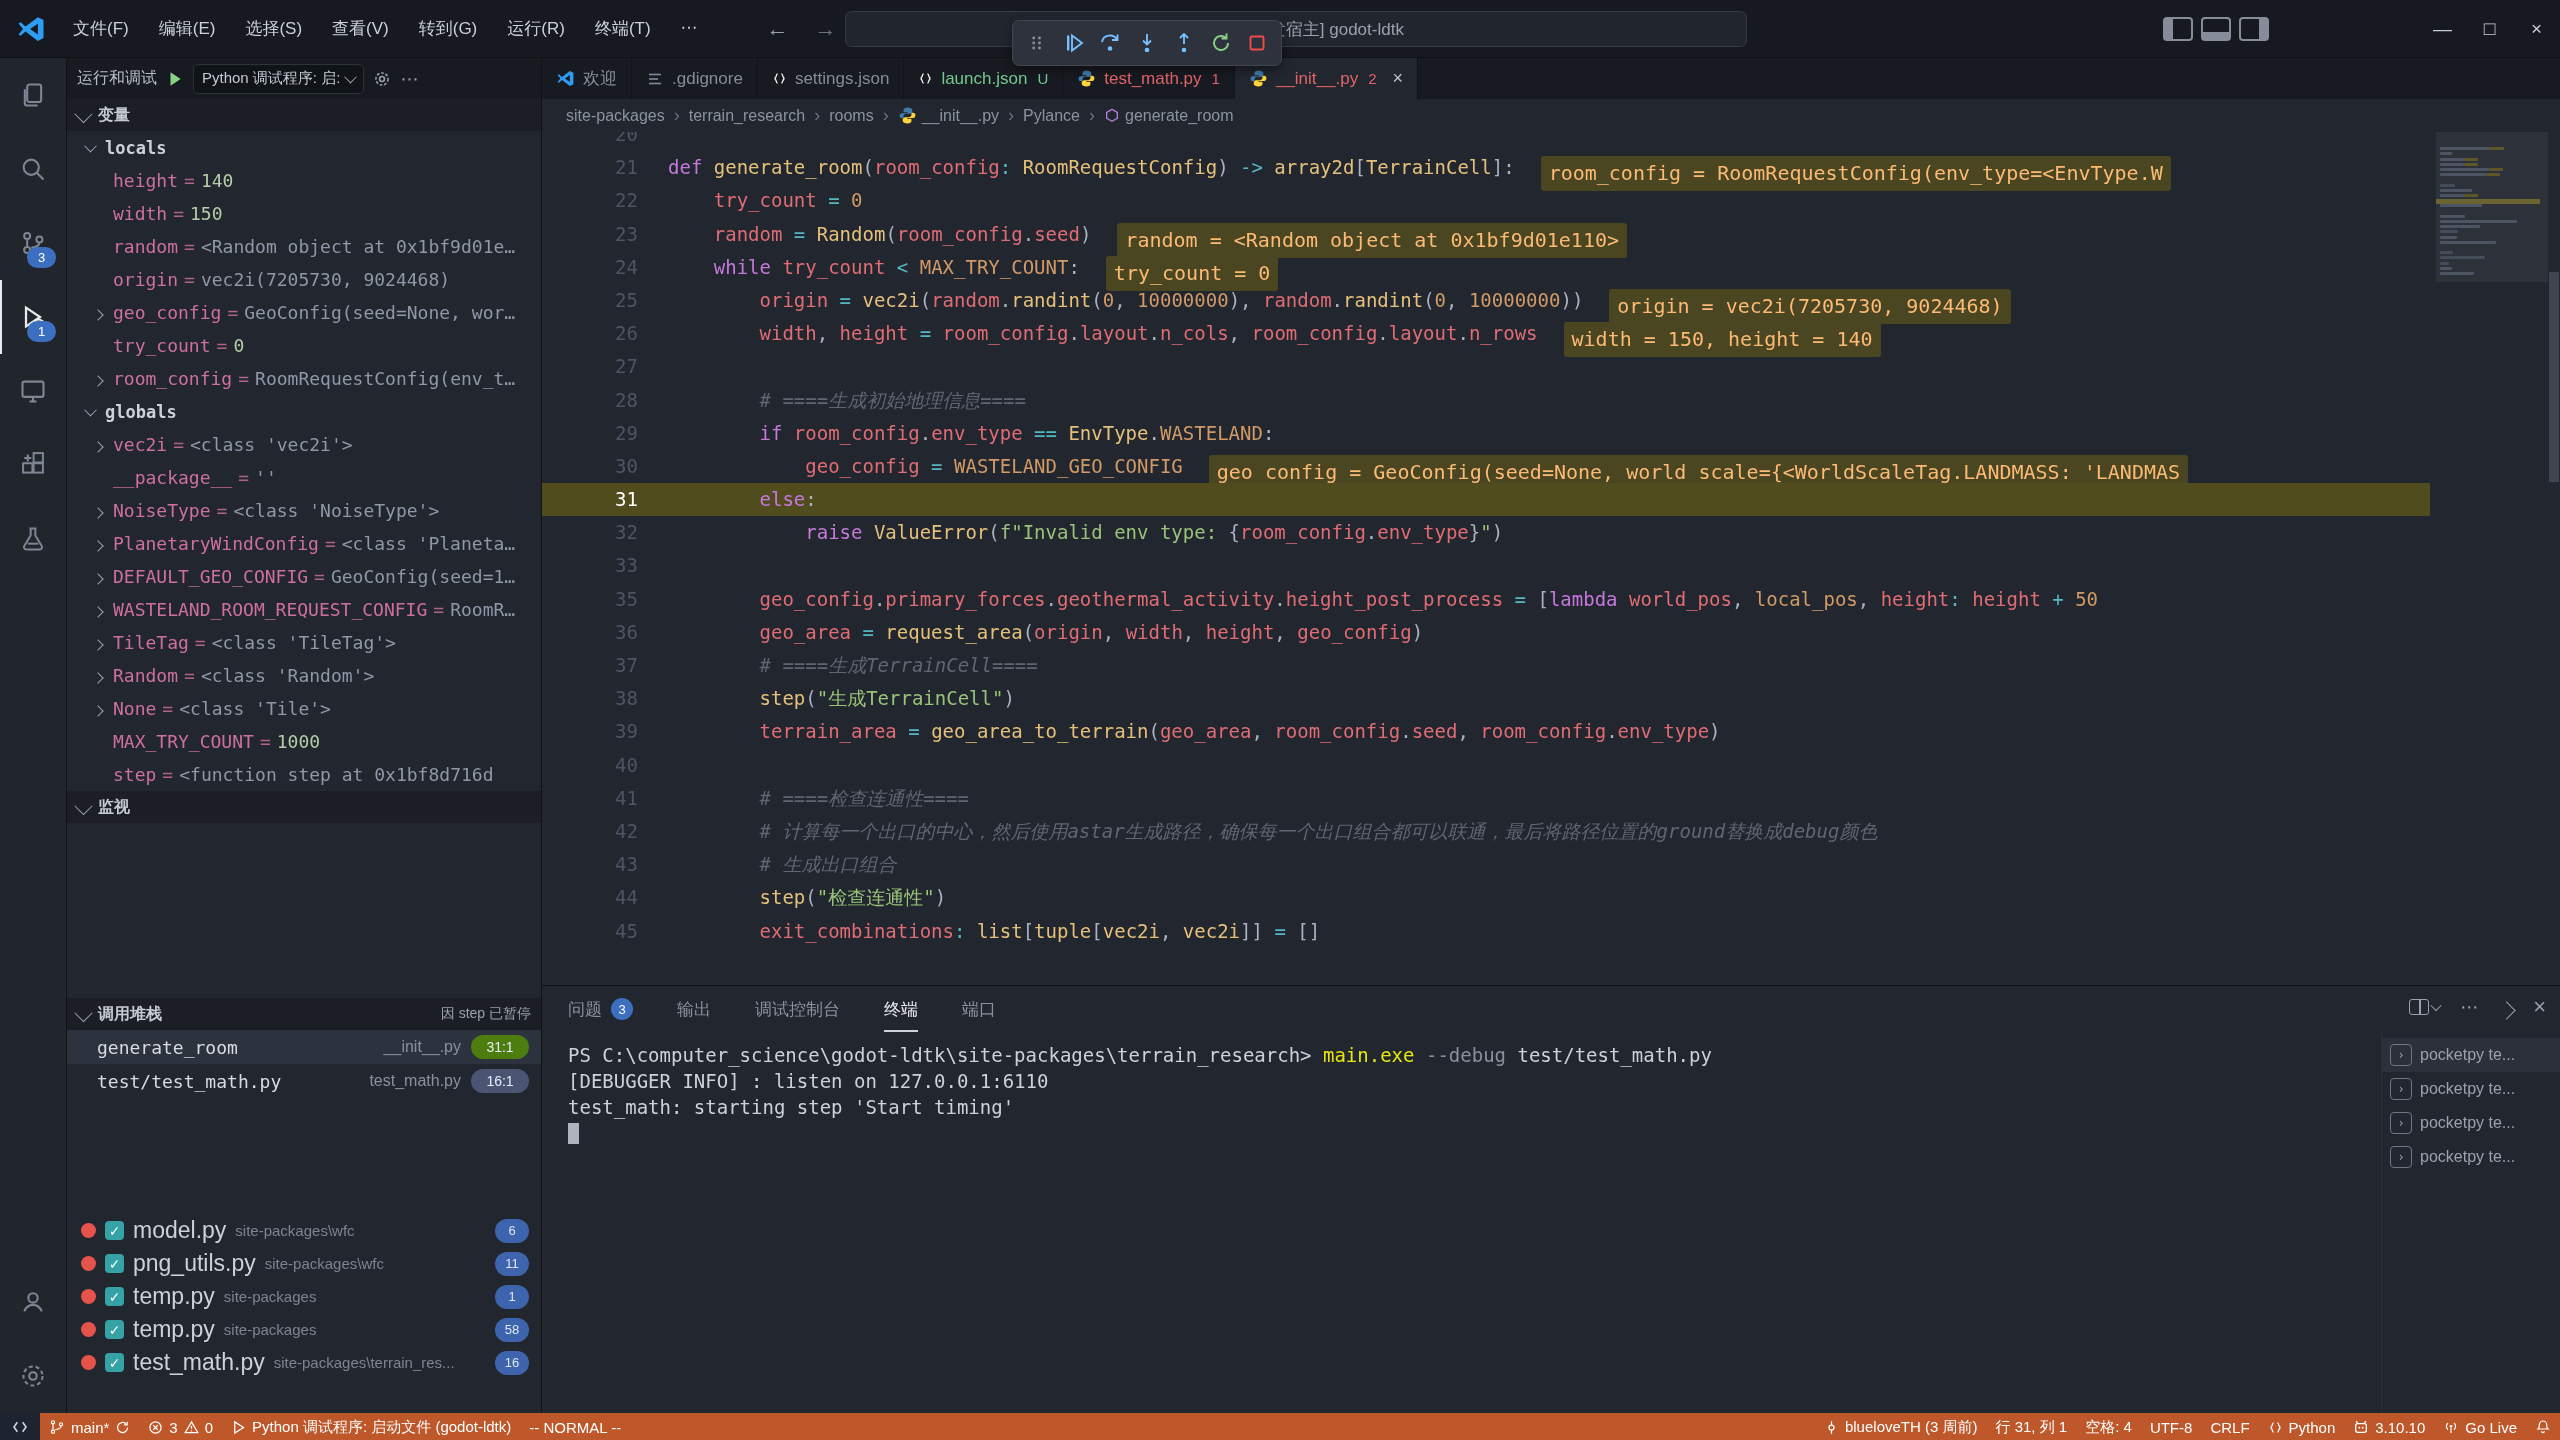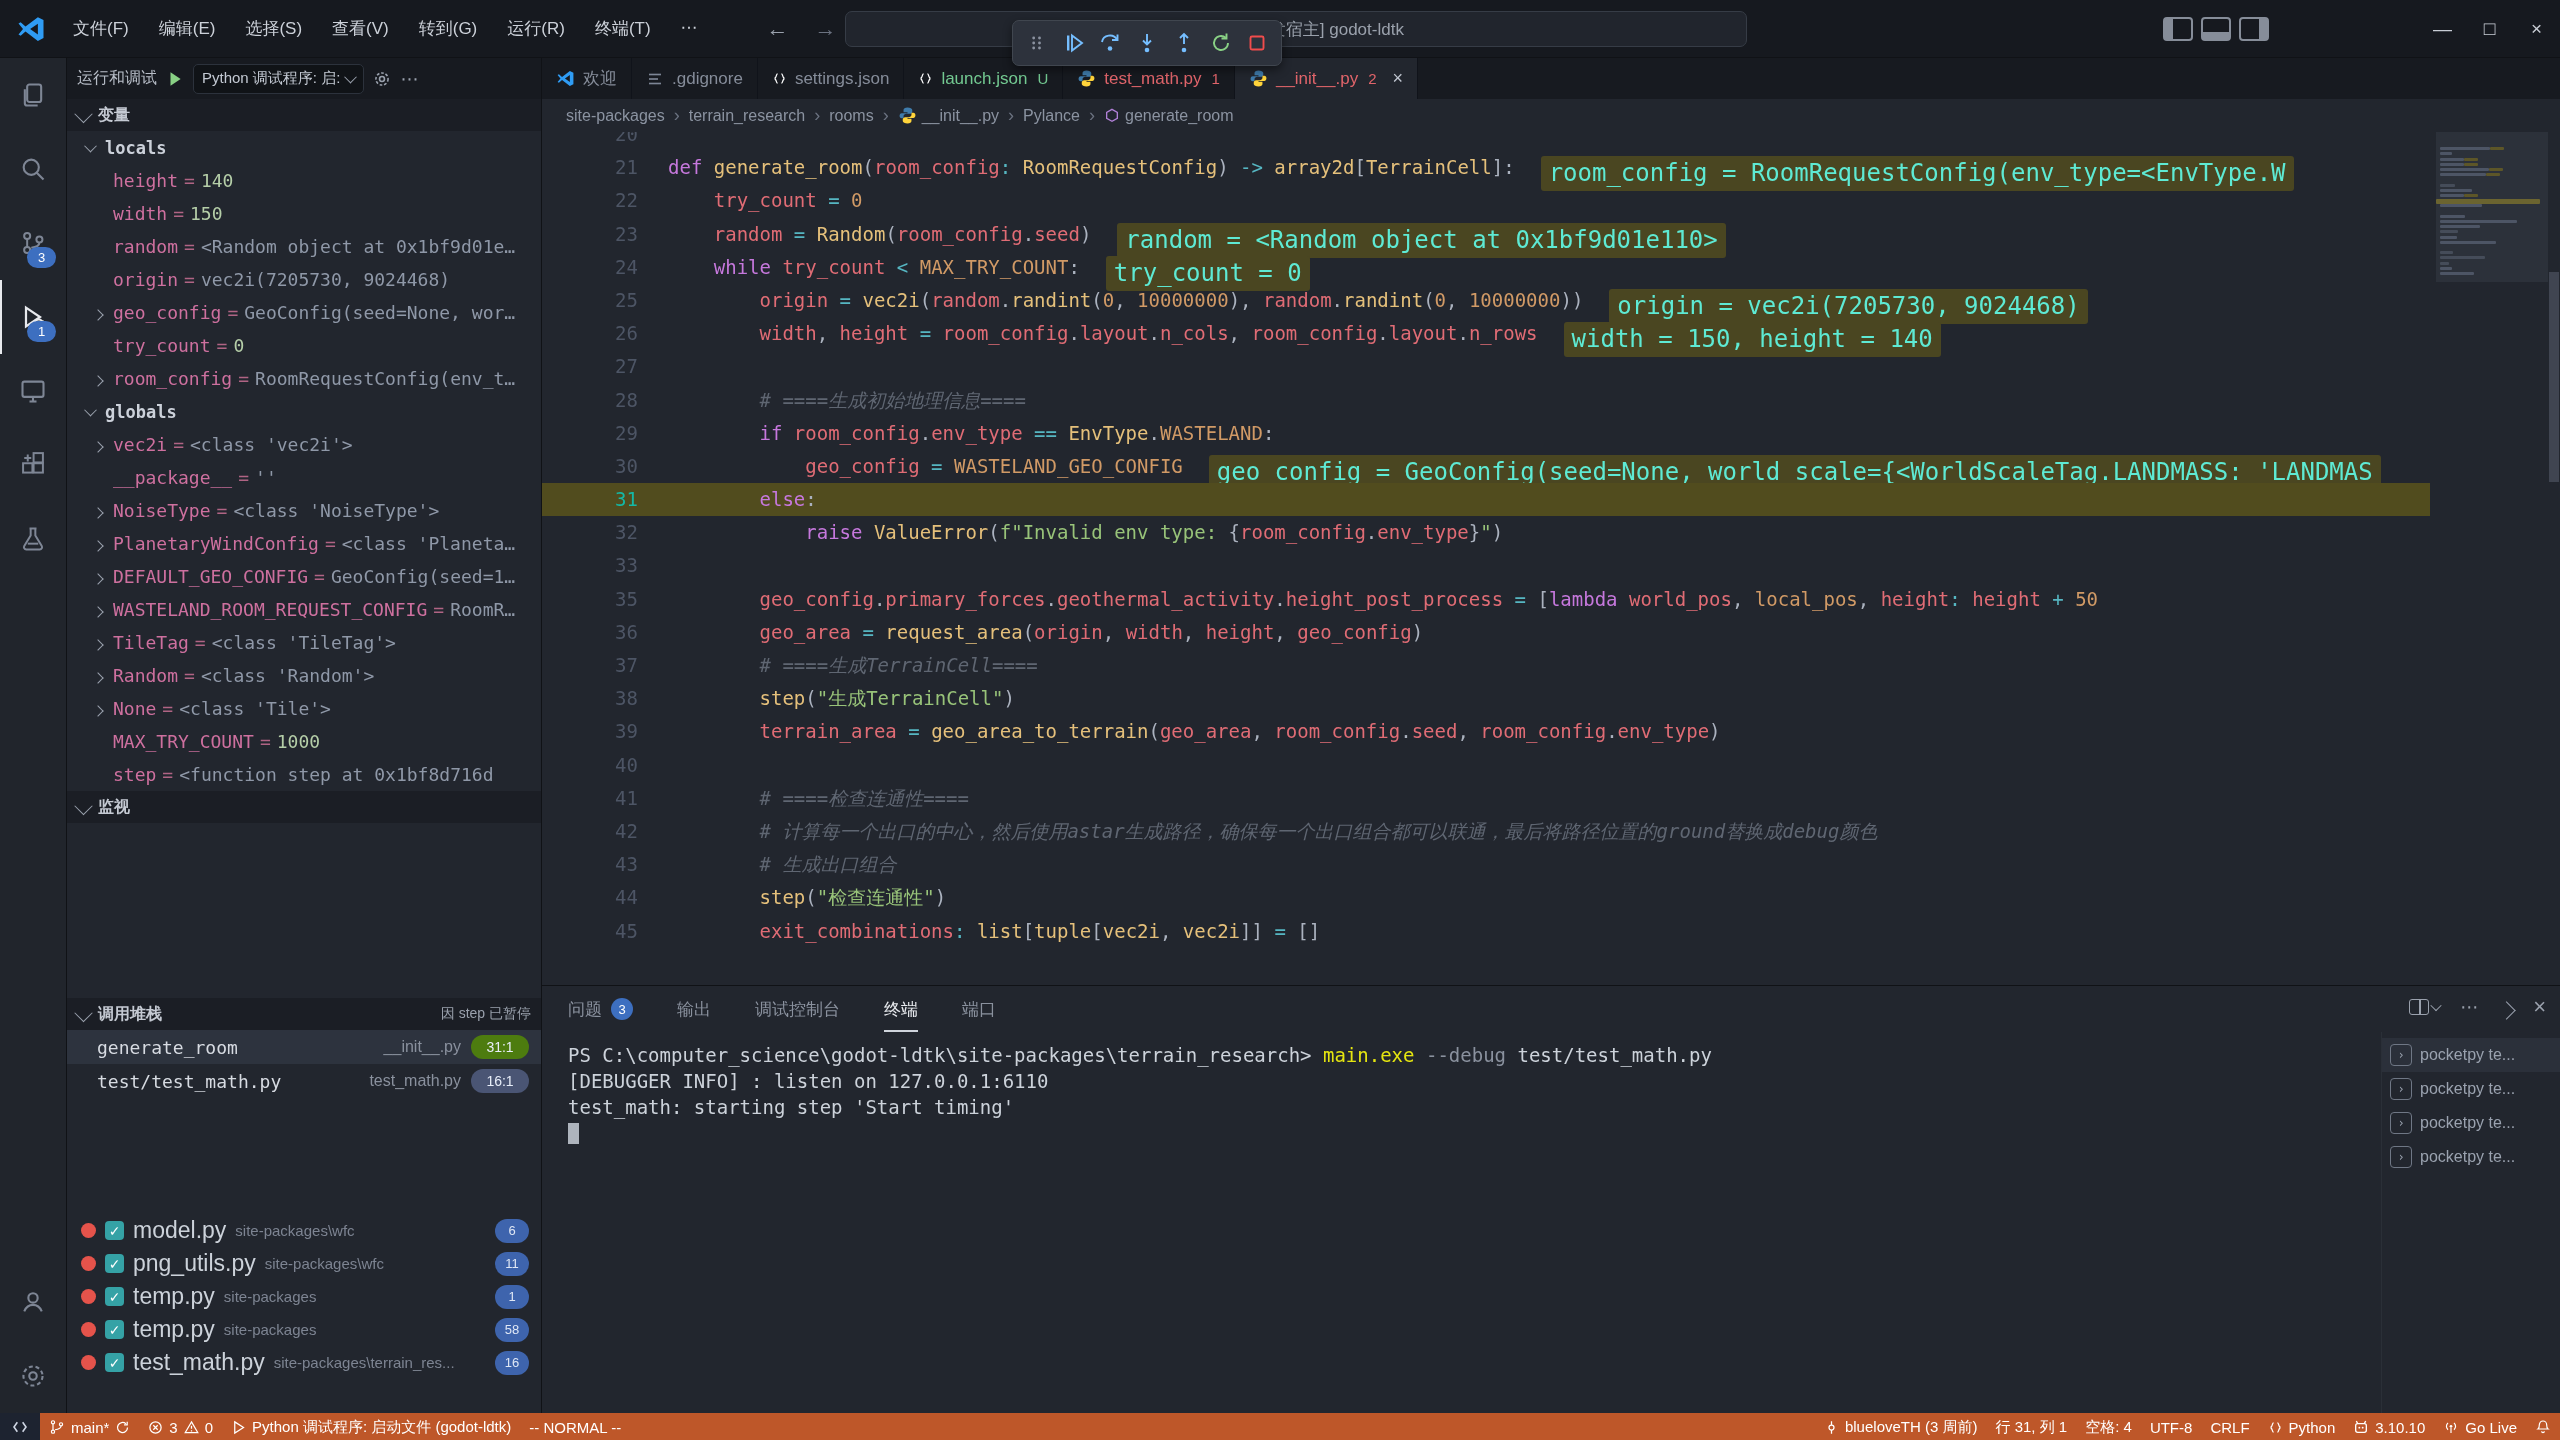--- a/index.html
+++ b/index.html
@@ -82,22 +82,22 @@
   .bc-item{display:flex;align-items:center;gap:5px;}
 
   
   .editor{flex:1;position:relative;background:#22262e;overflow:hidden;}
   .code-lines{position:absolute;left:0;top:-14px;right:130px;}
   .cline{height:33.2px;display:flex;align-items:center;position:relative;font-size:19px;line-height:33.2px;white-space:pre;}
   .cline .gut{width:96px;flex:none;text-align:right;color:#4d5565;font-family:"DejaVu Sans Mono",monospace;position:relative;}
   .cline .gap{width:30px;flex:none;}
   .cline .codetxt{font-family:"DejaVu Sans Mono",monospace;}
   .cline.cur{background:#514c1e;}
-  .cline.cur .gut{color:#14b8a6;}
-  .hintchip{margin-left:26px;background:#4a4621;color:#5eead4;font-family:"DejaVu Sans Mono",monospace;font-size:24px;
+  .cline.cur .gut{color:#ffffff;}
+  .hintchip{margin-left:26px;background:#4a4621;color:#fdba74;font-family:"DejaVu Sans Mono",monospace;font-size:20px;
      padding:1px 8px;border-radius:3px;white-space:pre;margin-top:12px;}
   .tk-k{color:#c678dd;} .tk-f{color:#e5c07b;} .tk-v{color:#e06c75;} .tk-n{color:#d19a66;}
   .tk-s{color:#98c379;} .tk-c{color:#5f6672;font-style:italic;} .tk-o{color:#56b6c2;} .tk-p{color:#abb2bf;}
   .minimap{position:absolute;top:0;right:12px;width:112px;bottom:0;background:#22262e;}
   .mm-slider{position:absolute;left:0;right:0;top:0;height:150px;background:rgba(140,148,163,.10);}
   .mm-bar{position:absolute;height:3px;border-radius:1px;background:#4d5565;}
   .scrollbar{position:absolute;top:0;right:0;width:12px;bottom:0;}
   .sb-thumb{position:absolute;left:1px;right:1px;top:140px;height:210px;background:rgba(121,129,147,.35);}
 
   

